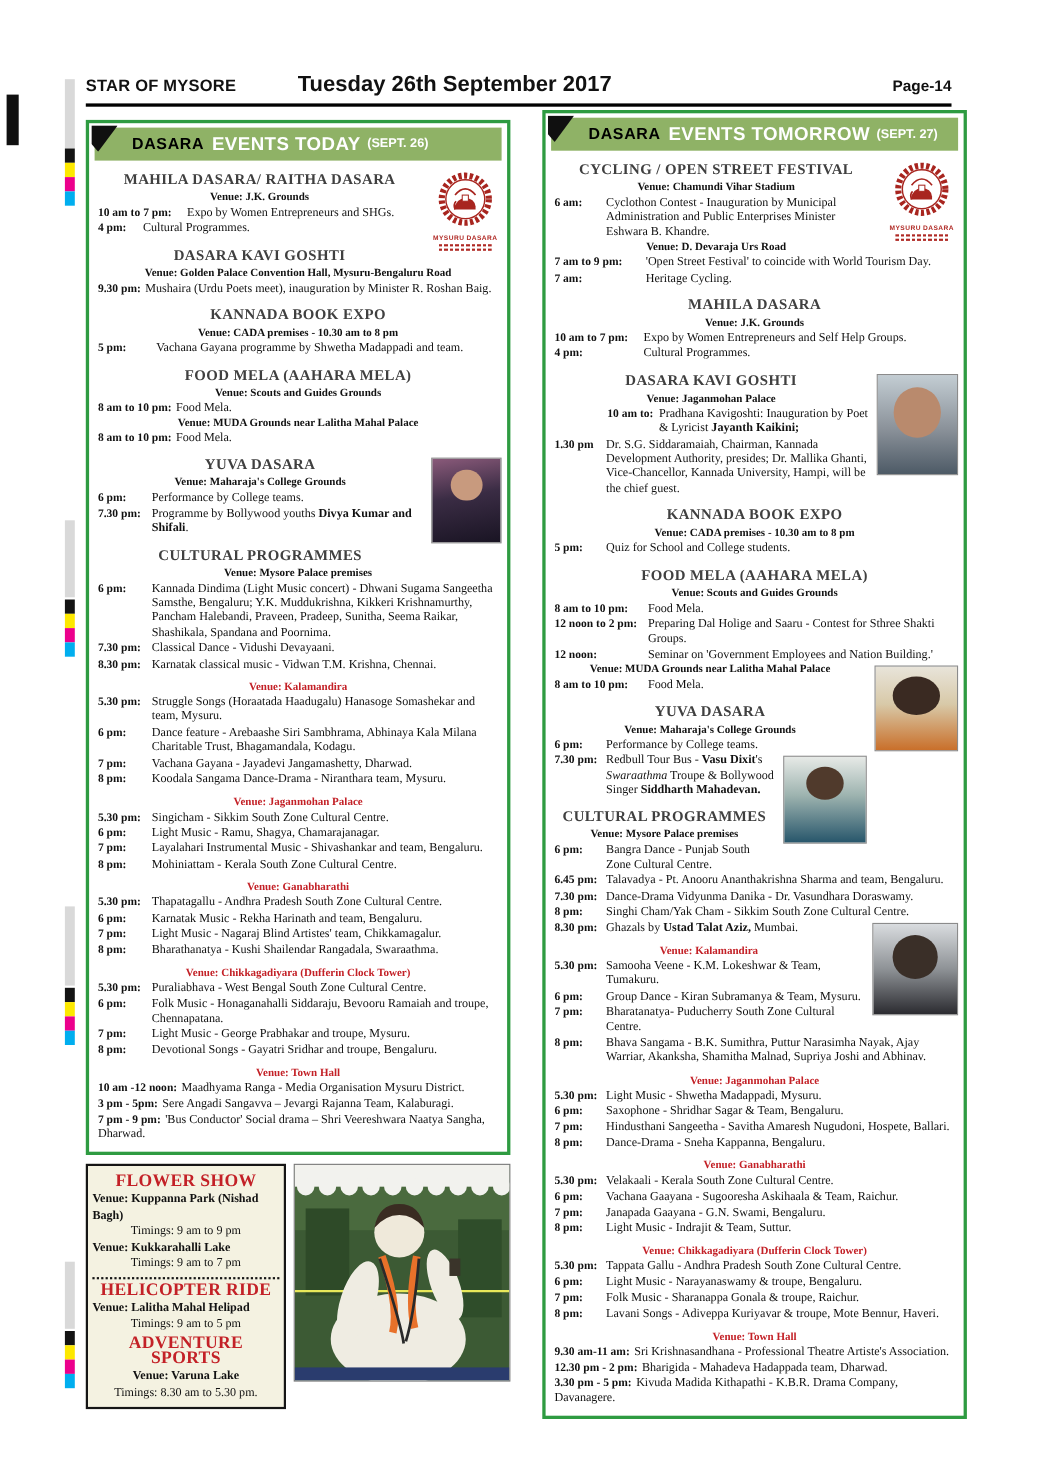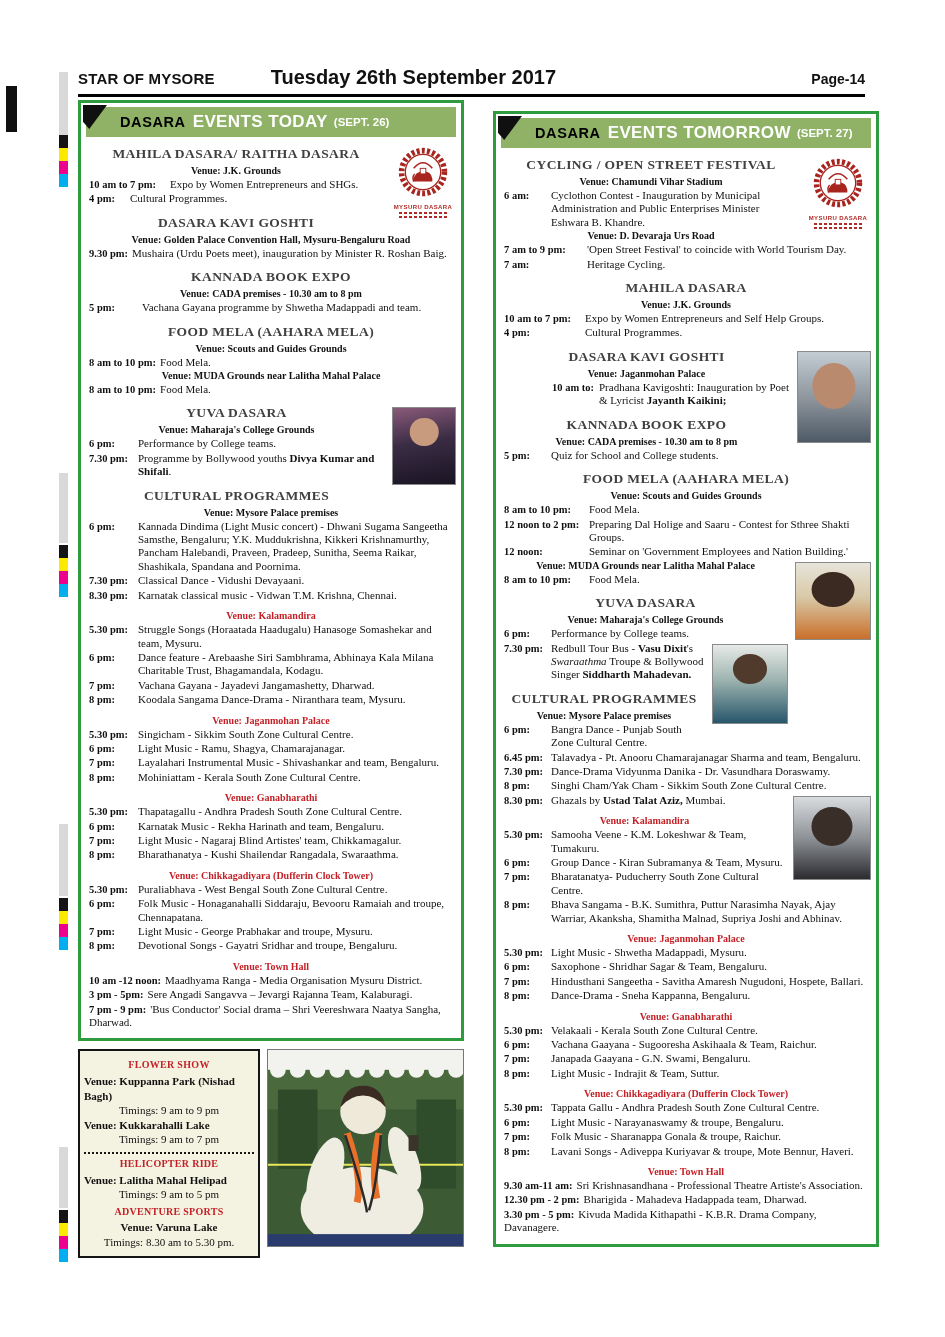--- a/index.html
+++ b/index.html
@@ -47,21 +47,21 @@
   .ph-e{background:linear-gradient(180deg,#d9dcdf 0%,#8e9296 50%,#2b2b30 100%);}
   .ph-e::before{background:#3a2f28;width:54%;height:48%;}
   
   .logo-wrap{float:right;width:66px;margin:0 0 2px 6px;text-align:center;}
   .logo-label{color:#b02a25;font-size:6px;font-weight:bold;font-family:"Liberation Sans",sans-serif;letter-spacing:.4px;white-space:nowrap;}
   .logo-sub{height:2px;width:72%;margin:2px auto 0;background:repeating-linear-gradient(90deg,#b02a25 0 3px,transparent 3px 5px);}
   
   .bottom{display:flex;gap:7px;margin-top:8px;}
   .sidebox{width:182px;flex:0 0 182px;box-sizing:border-box;border:2px solid #151515;background:#f4f2e1;
            padding:4px 4px 6px;font-size:11px;line-height:14.6px;}
-  .sb-title{color:#c32127;font-weight:bold;font-size:10px;text-align:center;margin:3px 0 1px;letter-spacing:.3px;}
+  .sb-title{color:#c32127;font-weight:bold;font-size:16px;text-align:center;margin:3px 0 1px;letter-spacing:.3px;}
   .sb-line{}
   .sb-b{font-weight:bold;}
   .sb-c{text-align:center;}
   .sb-div{border-top:2px dotted #151515;margin:5px 0 2px;}
   .statue{width:197px;height:198px;border:1px solid #777;box-sizing:border-box;}
 </style>
 </head>
 <body>
 
 <div class="page">
@@ -251,20 +251,21 @@
               <div class="sec-head">MAHILA DASARA</div>
               <div class="venue">Venue: J.K. Grounds</div>
               <div class="row" style="padding-left: 84px;"><span class="tm">10 am to 7 pm:</span><span class="ds"><span>Expo by Women Entrepreneurs and Self Help Groups.</span></span></div>
               <div class="row" style="padding-left: 84px;"><span class="tm">4 pm:</span><span class="ds"><span>Cultural Programmes.</span></span></div>
             </div>
             <div class="section">
               <div class="ph ph-b" style="width: 74px; height: 92px;"></div>
               <div class="sec-head">DASARA KAVI GOSHTI</div>
               <div class="venue">Venue: Jaganmohan Palace</div>
               <div class="row" style="padding-left: 50px; margin-left: 48px;"><span class="tm">10 am to:</span><span class="ds"><span>Pradhana Kavigoshti: Inauguration by Poet &amp; Lyricist </span><span class="bld">Jayanth Kaikini;</span></span></div>
+              <div class="row" style="padding-left: 50px;"><span class="tm">1.30 pm</span><span class="ds"><span>Dr. S.G. Siddaramaiah, Chairman, Kannada Development Authority, presides; Dr. Mallika Ghanti, Vice-Chancellor, Kannada University, Hampi, will be the chief guest.</span></span></div>
             </div>
             <div class="section">
               <div class="sec-head">KANNADA BOOK EXPO</div>
               <div class="venue">Venue: CADA premises - 10.30 am to 8 pm</div>
               <div class="row" style="padding-left: 50px;"><span class="tm">5 pm:</span><span class="ds"><span>Quiz for School and College students.</span></span></div>
             </div>
             <div class="section">
               <div class="sec-head">FOOD MELA (AAHARA MELA)</div>
               <div class="venue">Venue: Scouts and Guides Grounds</div>
               <div class="row" style="padding-left: 88px;"><span class="tm">8 am to 10 pm:</span><span class="ds"><span>Food Mela.</span></span></div>
@@ -278,21 +279,21 @@
               <div class="sec-head">YUVA DASARA</div>
               <div class="venue">Venue: Maharaja's College Grounds</div>
               <div class="row" style="padding-left: 50px;"><span class="tm">6 pm:</span><span class="ds"><span>Performance by College teams.</span></span></div>
               <div class="ph ph-d" style="width: 76px; height: 80px;"></div>
               <div class="row" style="padding-left: 50px;"><span class="tm">7.30 pm:</span><span class="ds"><span>Redbull Tour Bus - </span><span class="bld">Vasu Dixit</span><span>'s </span><span class="it">Swaraathma</span><span> Troupe &amp; Bollywood Singer </span><span class="bld">Siddharth Mahadevan.</span></span></div>
             </div>
             <div class="section">
               <div class="sec-head">CULTURAL PROGRAMMES</div>
               <div class="venue">Venue: Mysore Palace premises</div>
               <div class="row" style="padding-left: 50px;"><span class="tm">6 pm:</span><span class="ds"><span>Bangra Dance - Punjab South Zone Cultural Centre.</span></span></div>
-              <div class="row" style="padding-left: 50px;"><span class="tm">6.45 pm:</span><span class="ds"><span>Talavadya - Pt. Anooru Chamarajanagar Sharma and team, Bengaluru.</span></span></div>
+              <div class="row" style="padding-left: 50px;"><span class="tm">6.45 pm:</span><span class="ds"><span>Talavadya - Pt. Anooru Ananthakrishna Sharma and team, Bengaluru.</span></span></div>
               <div class="row" style="padding-left: 50px;"><span class="tm">7.30 pm:</span><span class="ds"><span>Dance-Drama Vidyunma Danika - Dr. Vasundhara Doraswamy.</span></span></div>
               <div class="row" style="padding-left: 50px;"><span class="tm">8 pm:</span><span class="ds"><span>Singhi Cham/Yak Cham - Sikkim South Zone Cultural Centre.</span></span></div>
               <div class="ph ph-e" style="width: 78px; height: 84px;"></div>
               <div class="row" style="padding-left: 50px;"><span class="tm">8.30 pm:</span><span class="ds"><span>Ghazals by </span><span class="bld">Ustad Talat Aziz,</span><span> Mumbai.</span></span></div>
               <div class="venue red">Venue: Kalamandira</div>
               <div class="row" style="padding-left: 50px;"><span class="tm">5.30 pm:</span><span class="ds"><span>Samooha Veene - K.M. Lokeshwar &amp; Team, Tumakuru.</span></span></div>
               <div class="row" style="padding-left: 50px;"><span class="tm">6 pm:</span><span class="ds"><span>Group Dance - Kiran Subramanya &amp; Team, Mysuru.</span></span></div>
               <div class="row" style="padding-left: 50px;"><span class="tm">7 pm:</span><span class="ds"><span>Bharatanatya- Puducherry  South Zone Cultural Centre.</span></span></div>
               <div class="row" style="padding-left: 50px;"><span class="tm">8 pm:</span><span class="ds"><span>Bhava Sangama - B.K. Sumithra, Puttur Narasimha Nayak, Ajay Warriar, Akanksha, Shamitha Malnad, Supriya Joshi and Abhinav.</span></span></div>
               <div class="venue red">Venue: Jaganmohan Palace</div>

